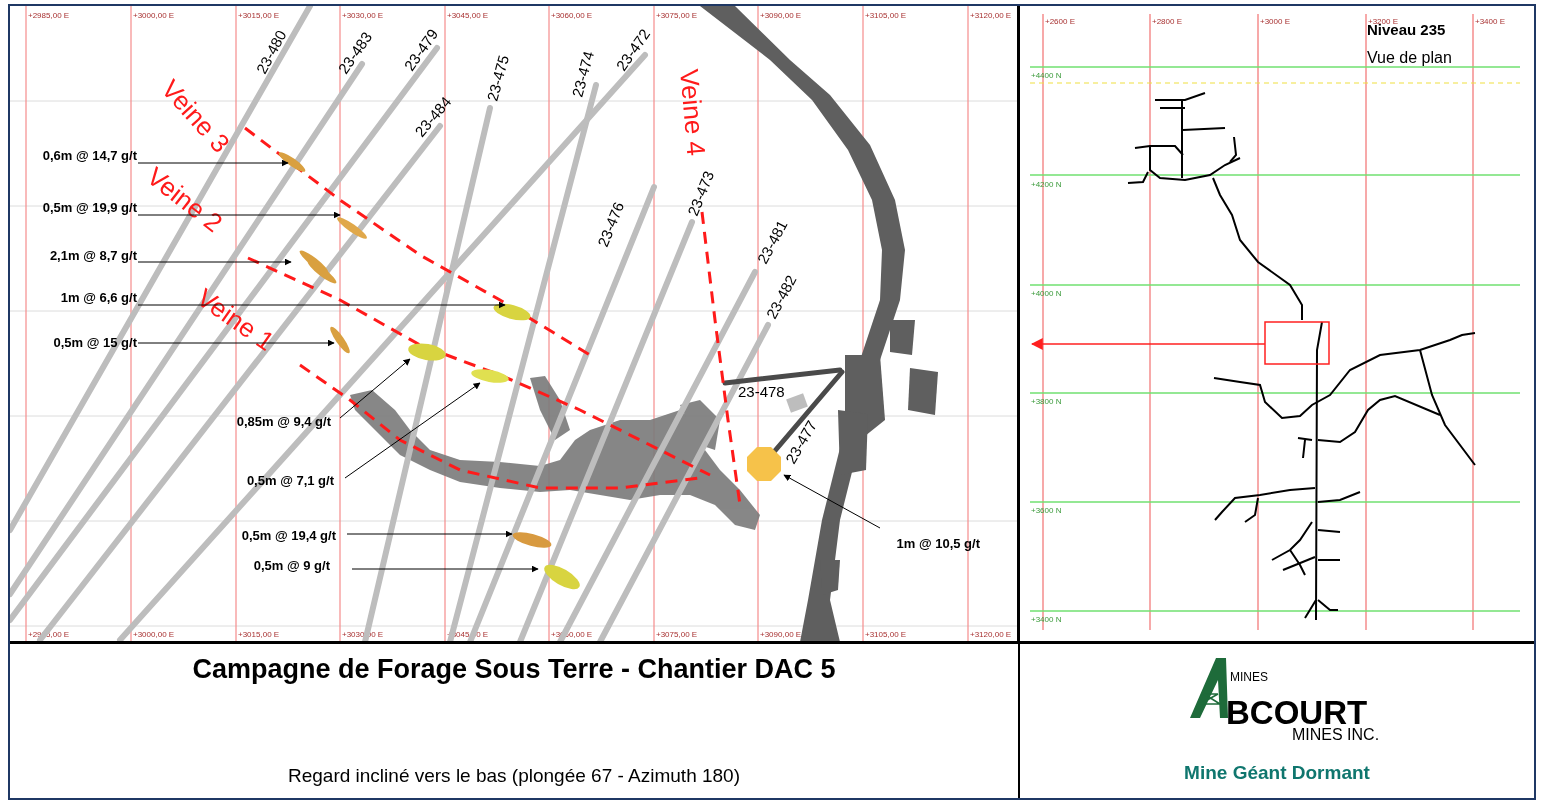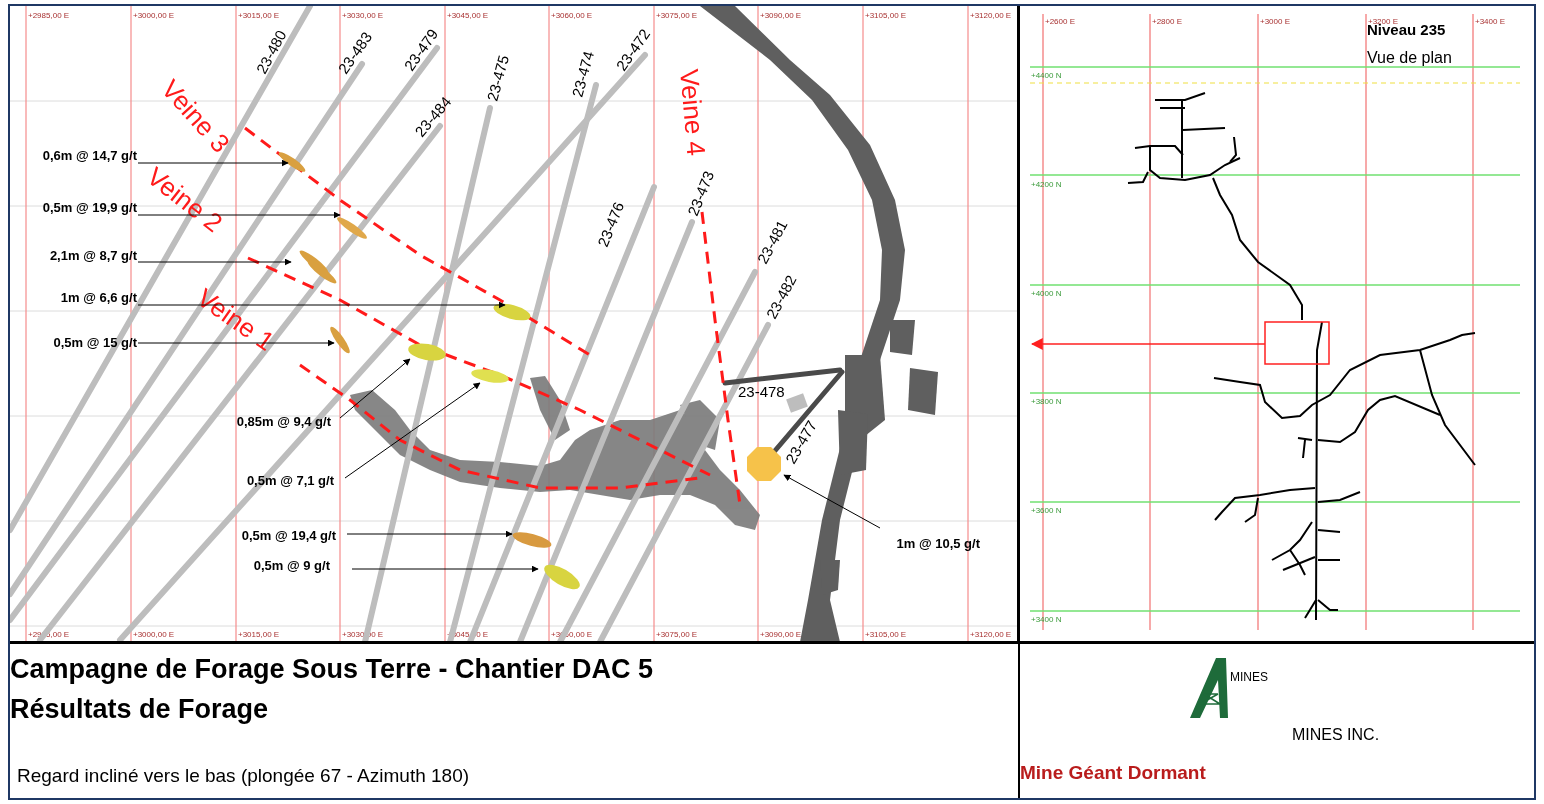--- a/index.html
+++ b/index.html
@@ -6,29 +6,29 @@
   body{width:1544px;height:804px;position:relative;overflow:hidden;font-family:"Liberation Sans",sans-serif;}
   .frame{position:absolute;left:8px;top:4px;width:1528px;height:796px;border:2px solid #1f3864;box-sizing:border-box;}
   .panel{position:absolute;background:#fff;overflow:hidden;}
   #main-map{left:10px;top:6px;width:1008px;height:636px;}
   #plan-map{left:1020px;top:6px;width:514px;height:636px;}
   #title-block{left:10px;top:644px;width:1008px;height:154px;}
   #logo-block{left:1020px;top:644px;width:514px;height:154px;}
   .vdiv{position:absolute;left:1017px;top:6px;width:3px;height:792px;background:#000;}
   .hdiv{position:absolute;left:10px;top:641px;width:1524px;height:3px;background:#000;}
   svg text{font-family:"Liberation Sans",sans-serif;}
-  .tb-line{position:absolute;left:0;width:100%;color:#000;}
+  .tb-line{position:absolute;left:0;width:100%;text-align:center;color:#000;}
   .t1{top:10px;font-size:27px;font-weight:bold;}
   .t2{top:50px;font-size:27px;font-weight:bold;}
   .t3{top:92px;font-size:19px;}
-  .t4{top:121px;font-size:19px;padding-left:7px;}
+  .t4{top:121px;font-size:19px;}
   .logo-mines-top{position:absolute;left:210px;top:26px;font-size:12px;color:#000;}
   .logo-bcourt{position:absolute;left:206px;top:50px;font-size:33px;font-weight:bold;color:#000;letter-spacing:0px;}
   .logo-inc{position:absolute;left:272px;top:82px;font-size:16px;color:#000;text-align:center;}
-  .mine-name{position:absolute;left:0;width:100%;top:118px;font-size:19px;font-weight:bold;color:#b91c1c;}
+  .mine-name{position:absolute;left:0;width:100%;top:118px;text-align:center;font-size:19px;font-weight:bold;color:#0f766e;}
 </style>
 </head>
 <body>
 
 <div class="frame"></div>
 
 <div class="panel" id="main-map">
 <svg width="1008" height="636" viewBox="10 6 1008 636" xmlns="http://www.w3.org/2000/svg">
   <defs>
     <linearGradient id="rod" x1="0" y1="0" x2="1" y2="0">
@@ -267,27 +267,27 @@
         </marker>
       </defs>
 </svg>
 </div>
 
 <div class="vdiv"></div>
 <div class="hdiv"></div>
 
 <div class="panel" id="title-block">
   <div class="tb-line t1">Campagne de Forage Sous Terre - Chantier DAC 5</div>
-  <div class="tb-line t2">Résultats de Forage</div>
   <div class="tb-line t4">Regard incliné vers le bas (plongée 67 - Azimuth 180)</div>
 </div>
 
 <div class="panel" id="logo-block">
   <svg style="position:absolute;left:170px;top:14px" width="50" height="60" viewBox="0 0 50 60">
     <polygon points="26,0 36,0 38,60 30,60 28,22 10,60 0,60" fill="#1e6b3a"></polygon>
     <g stroke="#1e6b3a" stroke-width="1.5" fill="none">
       <path d="M14,36 L28,36 M10,46 L30,46 M14,36 L30,46 M28,36 L10,46"></path>
     </g>
   </svg>
   <div class="logo-mines-top">MINES</div>
+  <div class="logo-bcourt">BCOURT</div>
   <div class="logo-inc">MINES INC.</div>
   <div class="mine-name">Mine Géant Dormant</div>
 </div>
 
 </body></html>

